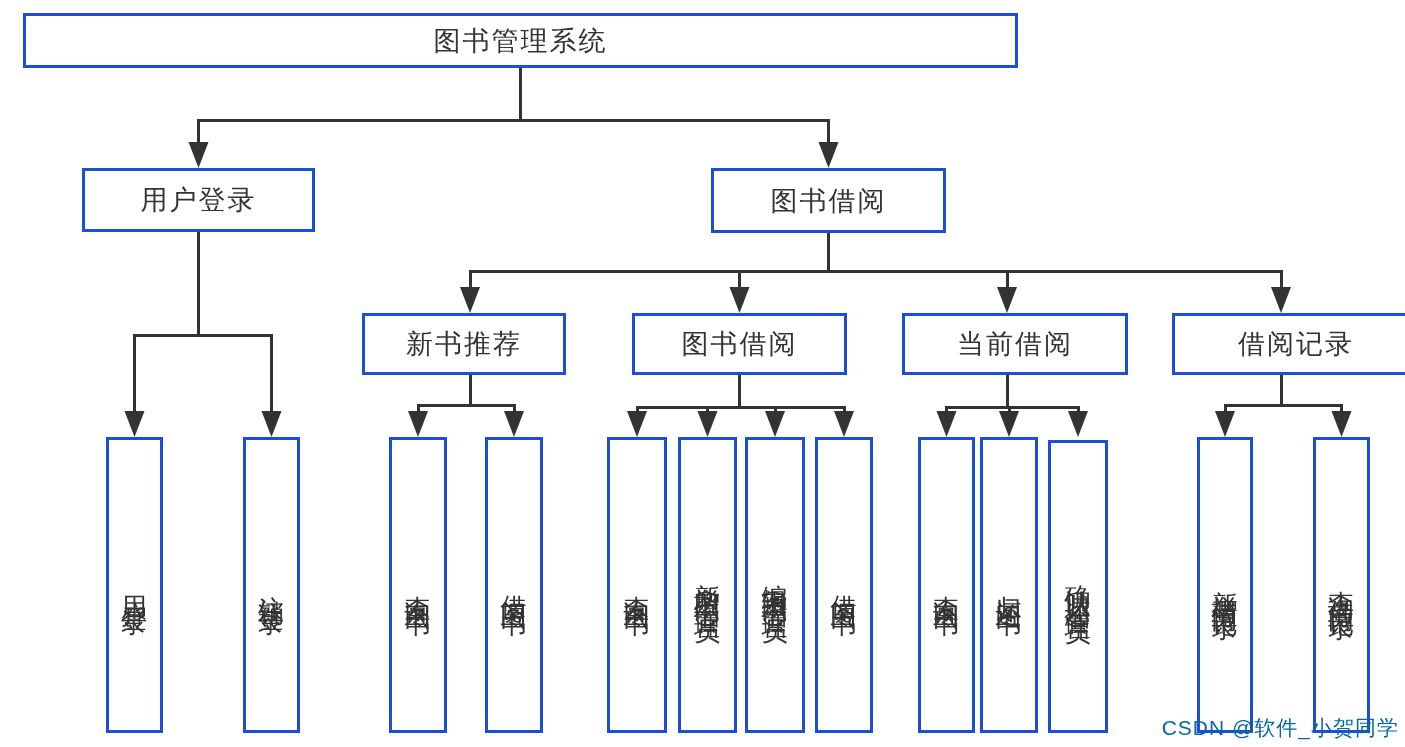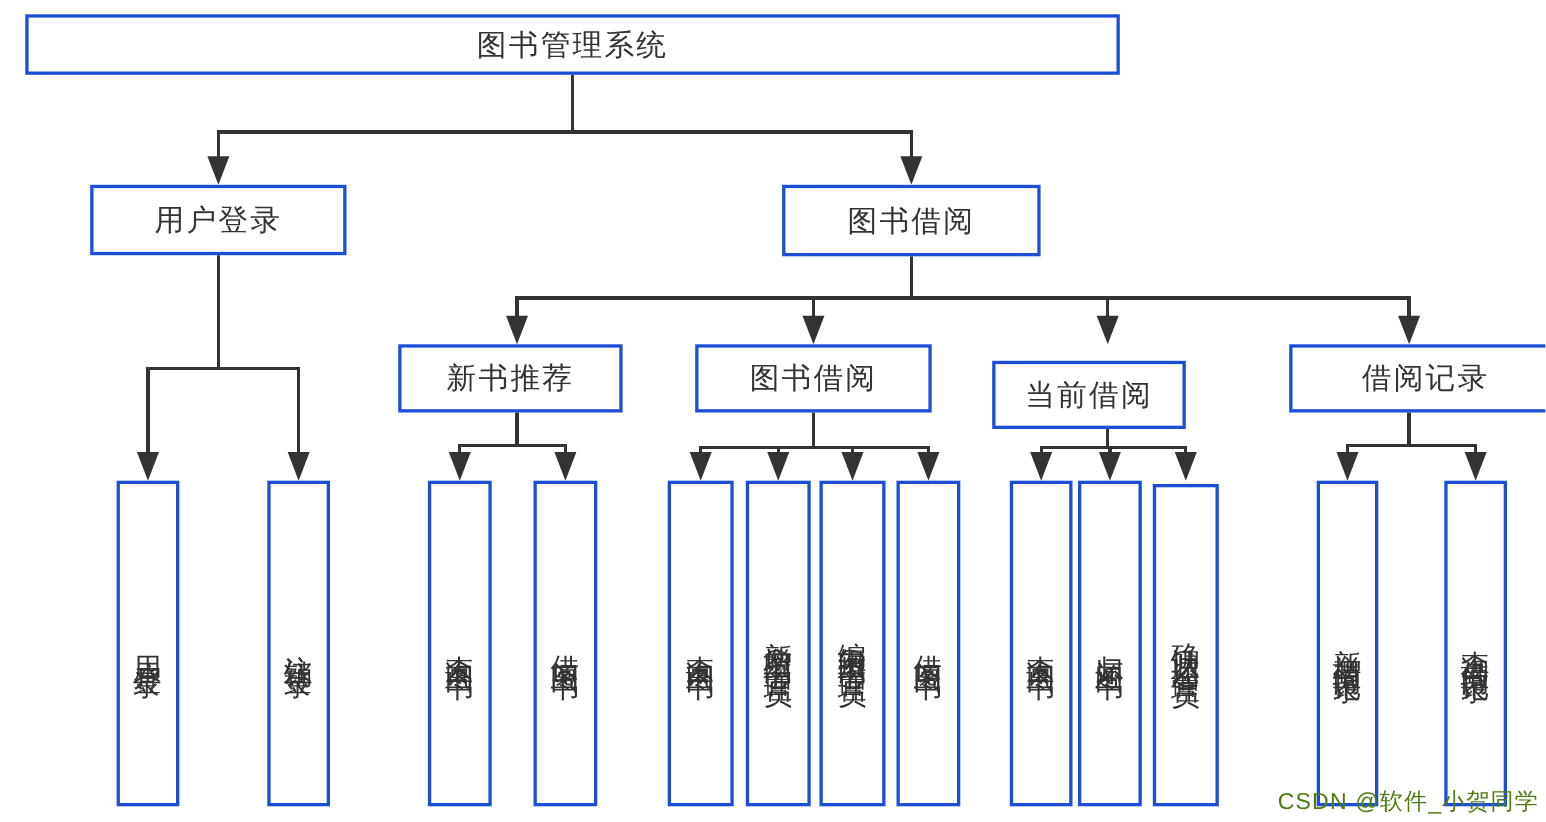--- a/index.html
+++ b/index.html
@@ -32,21 +32,21 @@
     letter-spacing:5px;
     writing-mode:vertical-rl;
     text-orientation:mixed;
     line-height:1;
   }
   .watermark{
     position:absolute;
     right:6px;
     top:714px;
     font-size:21px;
-    color:#4d7c0f;
+    color:#0369a1;
     letter-spacing:1px;
     white-space:nowrap;
   }
 </style>
 </head>
 <body>
 
 <div class="canvas">
 
   <svg class="connectors" width="1405" height="747" viewBox="0 0 1405 747" shape-rendering="crispEdges">
@@ -92,21 +92,21 @@
     </g>
   </svg>
 
   <div class="box h" style="left:23px;top:13px;width:995px;height:55px">图书管理系统</div>
 
   <div class="box h" style="left:82px;top:168px;width:233px;height:64px">用户登录</div>
   <div class="box h" style="left:711px;top:168px;width:235px;height:65px">图书借阅</div>
 
   <div class="box h" style="left:362px;top:313px;width:204px;height:62px">新书推荐</div>
   <div class="box h" style="left:632px;top:313px;width:215px;height:62px">图书借阅</div>
-  <div class="box h" style="left:902px;top:328px;width:176px;height:62px">当前借阅</div>
+  <div class="box h" style="left:902px;top:313px;width:226px;height:62px">当前借阅</div>
   <div class="box h" style="left:1172px;top:313px;width:248px;height:62px">借阅记录</div>
 
   <div class="box v" style="left:106px;top:437px;width:57px;height:296px">用户登录</div>
   <div class="box v" style="left:243px;top:437px;width:57px;height:296px">注销登录</div>
 
   <div class="box v" style="left:389px;top:437px;width:58px;height:296px">查询图书</div>
   <div class="box v" style="left:485px;top:437px;width:58px;height:296px">借阅图书</div>
 
   <div class="box v" style="left:607px;top:437px;width:60px;height:296px">查询图书</div>
   <div class="box v" style="left:678px;top:437px;width:59px;height:296px">新增图书（管理员）</div>

